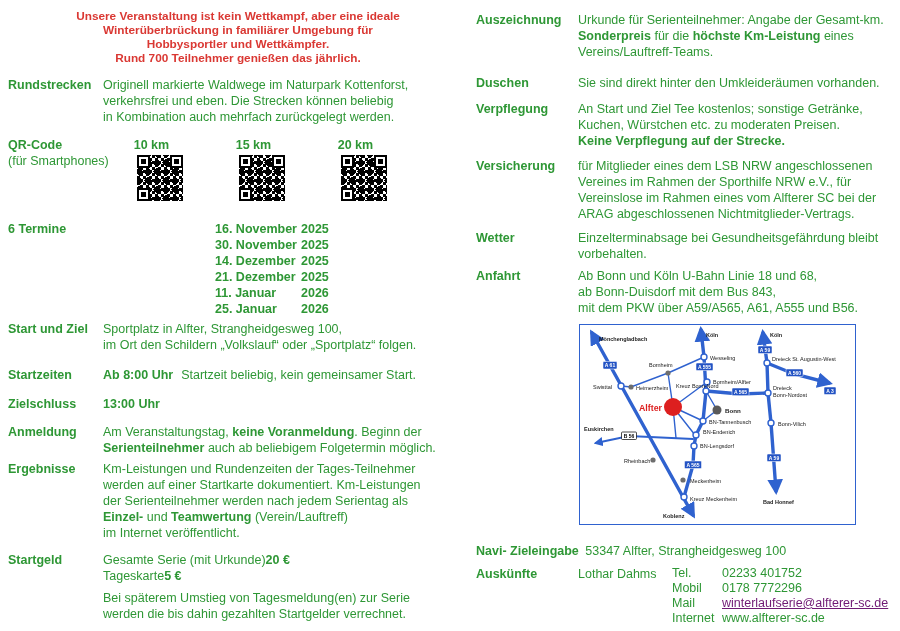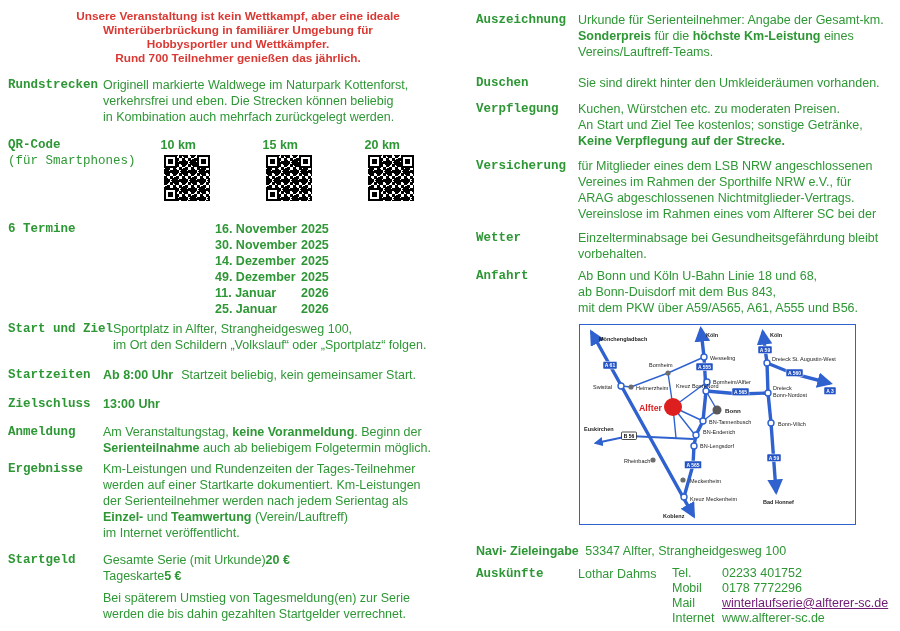--- a/index.html
+++ b/index.html
@@ -6,21 +6,21 @@
   html,body { background:#fff; }
   body { font-family: "Liberation Sans", "DejaVu Sans", sans-serif; }
   .page { position:relative; width:900px; height:631px; background:#fff; overflow:hidden;
           color:#2e9735; font-size:12.5px; line-height:16px; }
   .col { position:absolute; top:0; }
   .col-left  { left:8px;   width:454px; }
   .col-right { left:476px; width:424px; }
   .hdr { color:#da3833; font-weight:bold; text-align:center; font-size:11.8px;
          line-height:14px; margin:9px 0 0 14px; width:432px; }
   .row { display:flex; align-items:flex-start; }
-  .lbl { flex:0 0 95px; font-weight:bold; white-space:nowrap;font-family:Liberation Mono, monospace; }
+  .lbl { flex:0 0 95px; font-weight:bold; white-space:nowrap; }
   .col-right .lbl { flex-basis:102px; }
   .lbl .sub { font-weight:normal; }
   .txt { white-space:nowrap; }
   b { font-weight:bold; }
   
   .qr-strip { display:flex; gap:50px; margin-left:25px; }
   .qr-col { width:52px; }
   .qr-label { font-weight:bold; margin-bottom:2px; }
   .qr { position:relative; width:46px; height:46px; margin:0 auto;
         background:
@@ -113,21 +113,21 @@
         </div>
       </div>
     </div>
 
     <div class="row" style="margin-top:20px">
       <div class="lbl">6 Termine</div>
       <div class="dates txt" style="margin-left:112px">
         <div><span class="dm">16. November</span><span>2025</span></div>
         <div><span class="dm">30. November</span><span>2025</span></div>
         <div><span class="dm">14. Dezember</span><span>2025</span></div>
-        <div><span class="dm">49. Dezember</span><span>2025</span></div>
+        <div><span class="dm">21. Dezember</span><span>2025</span></div>
         <div><span class="dm">11. Januar</span><span>2026</span></div>
         <div><span class="dm">25. Januar</span><span>2026</span></div>
       </div>
     </div>
 
     <div class="row" style="margin-top:4px">
       <div class="lbl">Start und Ziel</div>
       <div class="txt">
         <div>Sportplatz in Alfter, Strangheidgesweg 100,</div>
         <div>im Ort den Schildern „Volkslauf“ oder „Sportplatz“ folgen.</div>
@@ -143,21 +143,21 @@
 
     <div class="row" style="margin-top:13px">
       <div class="lbl">Zielschluss</div>
       <div class="txt"><b>13:00 Uhr</b></div>
     </div>
 
     <div class="row" style="margin-top:12px">
       <div class="lbl">Anmeldung</div>
       <div class="txt">
         <div><span>Am Veranstaltungstag, </span><b>keine Voranmeldung</b><span>. Beginn der</span></div>
-        <div><b>Serienteilnahme</b><span> auch ab beliebigem Folgetermin möglich.</span></div>
+        <div><b>Serienteilnehmer</b><span> auch ab beliebigem Folgetermin möglich.</span></div>
       </div>
     </div>
 
     <div class="row" style="margin-top:5px">
       <div class="lbl">Ergebnisse</div>
       <div class="txt">
         <div>Km-Leistungen und Rundenzeiten der Tages-Teilnehmer</div>
         <div>werden auf einer Startkarte dokumentiert. Km-Leistungen</div>
         <div>der Serienteilnehmer werden nach jedem Serientag als</div>
         <div><b>Einzel-</b><span> und </span><b>Teamwertung</b><span> (Verein/Lauftreff)</span></div>
@@ -196,33 +196,33 @@
     </div>
 
     <div class="row" style="margin-top:15px">
       <div class="lbl">Duschen</div>
       <div class="txt">Sie sind direkt hinter den Umkleideräumen vorhanden.</div>
     </div>
 
     <div class="row" style="margin-top:10px">
       <div class="lbl">Verpflegung</div>
       <div class="txt">
+        <div>An Start und Ziel Tee kostenlos; sonstige Getränke,</div>
         <div>Kuchen, Würstchen etc. zu moderaten Preisen.</div>
-        <div>An Start und Ziel Tee kostenlos; sonstige Getränke,</div>
         <div><b>Keine Verpflegung auf der Strecke.</b></div>
       </div>
     </div>
 
     <div class="row" style="margin-top:9px">
       <div class="lbl">Versicherung</div>
       <div class="txt">
         <div>für Mitglieder eines dem LSB NRW angeschlossenen</div>
         <div>Vereines im Rahmen der Sporthilfe NRW e.V., für</div>
+        <div>Vereinslose im Rahmen eines vom Alfterer SC bei der</div>
         <div>ARAG abgeschlossenen Nichtmitglieder-Vertrags.</div>
-        <div>Vereinslose im Rahmen eines vom Alfterer SC bei der</div>
       </div>
     </div>
 
     <div class="row" style="margin-top:8px">
       <div class="lbl">Wetter</div>
       <div class="txt">
         <div>Einzelterminabsage bei Gesundheitsgefährdung bleibt</div>
         <div>vorbehalten.</div>
       </div>
     </div>

